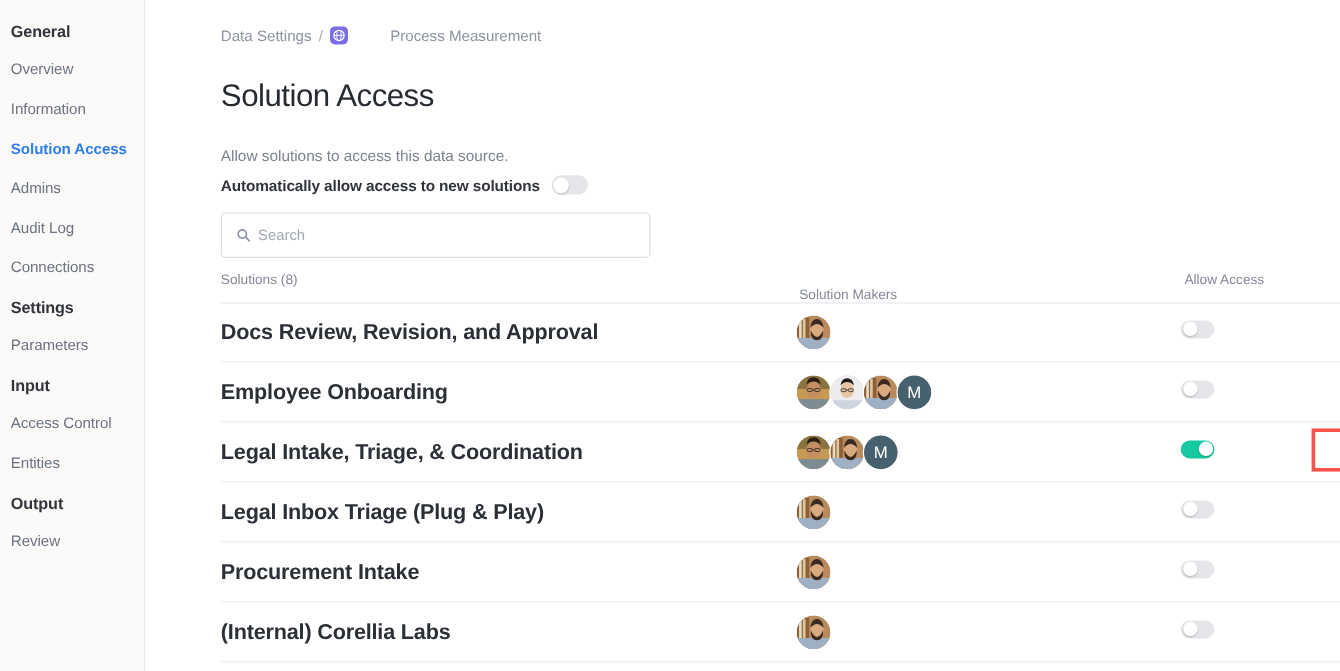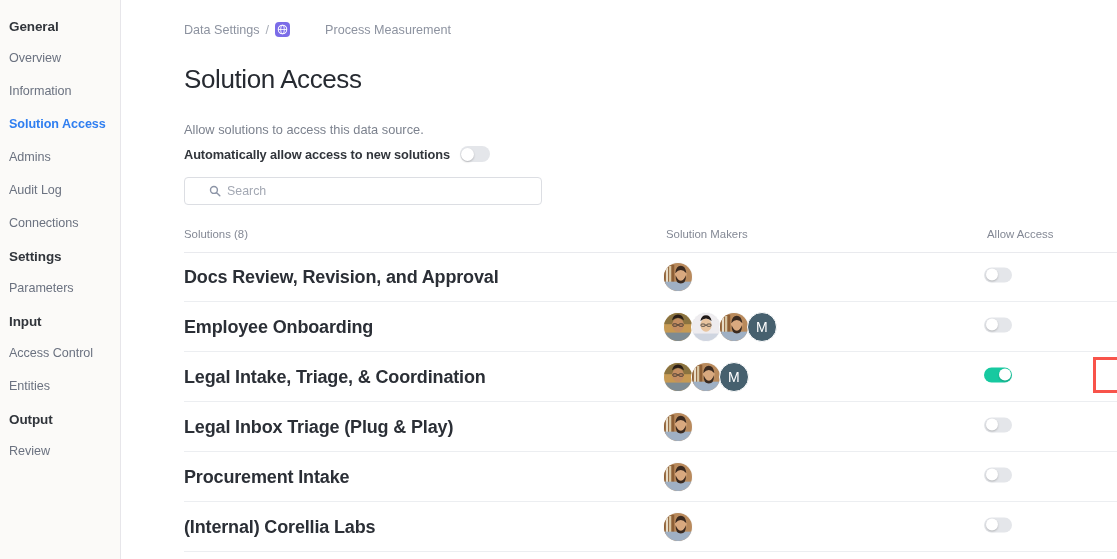--- a/index.html
+++ b/index.html
@@ -147,27 +147,27 @@
   .toggle.on { background: #17c9a0; }
   .toggle.on .knob { left: 14.5px; }
   .toggle.lg { width: 30px; height: 16px; flex: 0 0 30px; }
   .toggle.lg .knob { width: 13px; height: 13px; top: 1.5px; }
 
   .search-box {
     position: absolute;
     left: 63px;
     top: 177px;
     width: 358px;
-    height: 28px;
+    height: 38px;
     border: 1px solid #dcdee3;
     border-radius: 4px;
     background: #fff;
     display: flex;
     align-items: center;
-    padding: 0 24px;
+    padding: 0 12px;
   }
   .search-icon { margin-right: 6px; display: flex; }
   .search-input {
     border: none;
     outline: none;
     font-size: 12.4px;
     color: #31353b;
     font-family: "Liberation Sans", sans-serif;
     width: 100%;
     background: transparent;
@@ -181,21 +181,21 @@
     height: 1px;
   }
   .th {
     position: absolute;
     font-size: 11.4px;
     color: #848995;
     line-height: 14px;
     white-space: nowrap;
   }
   .th-solutions { left: 0; top: 0; }
-  .th-makers { left: 482px; top: 0; }
+  .th-makers { left: 482px; top: 12px; }
   .th-access { left: 803px; top: 0; }
 
   .hdr-divider {
     position: absolute;
     left: 63px;
     top: 252px;
     width: 1054px;
     height: 1px;
     background: #e9eaee;
   }

